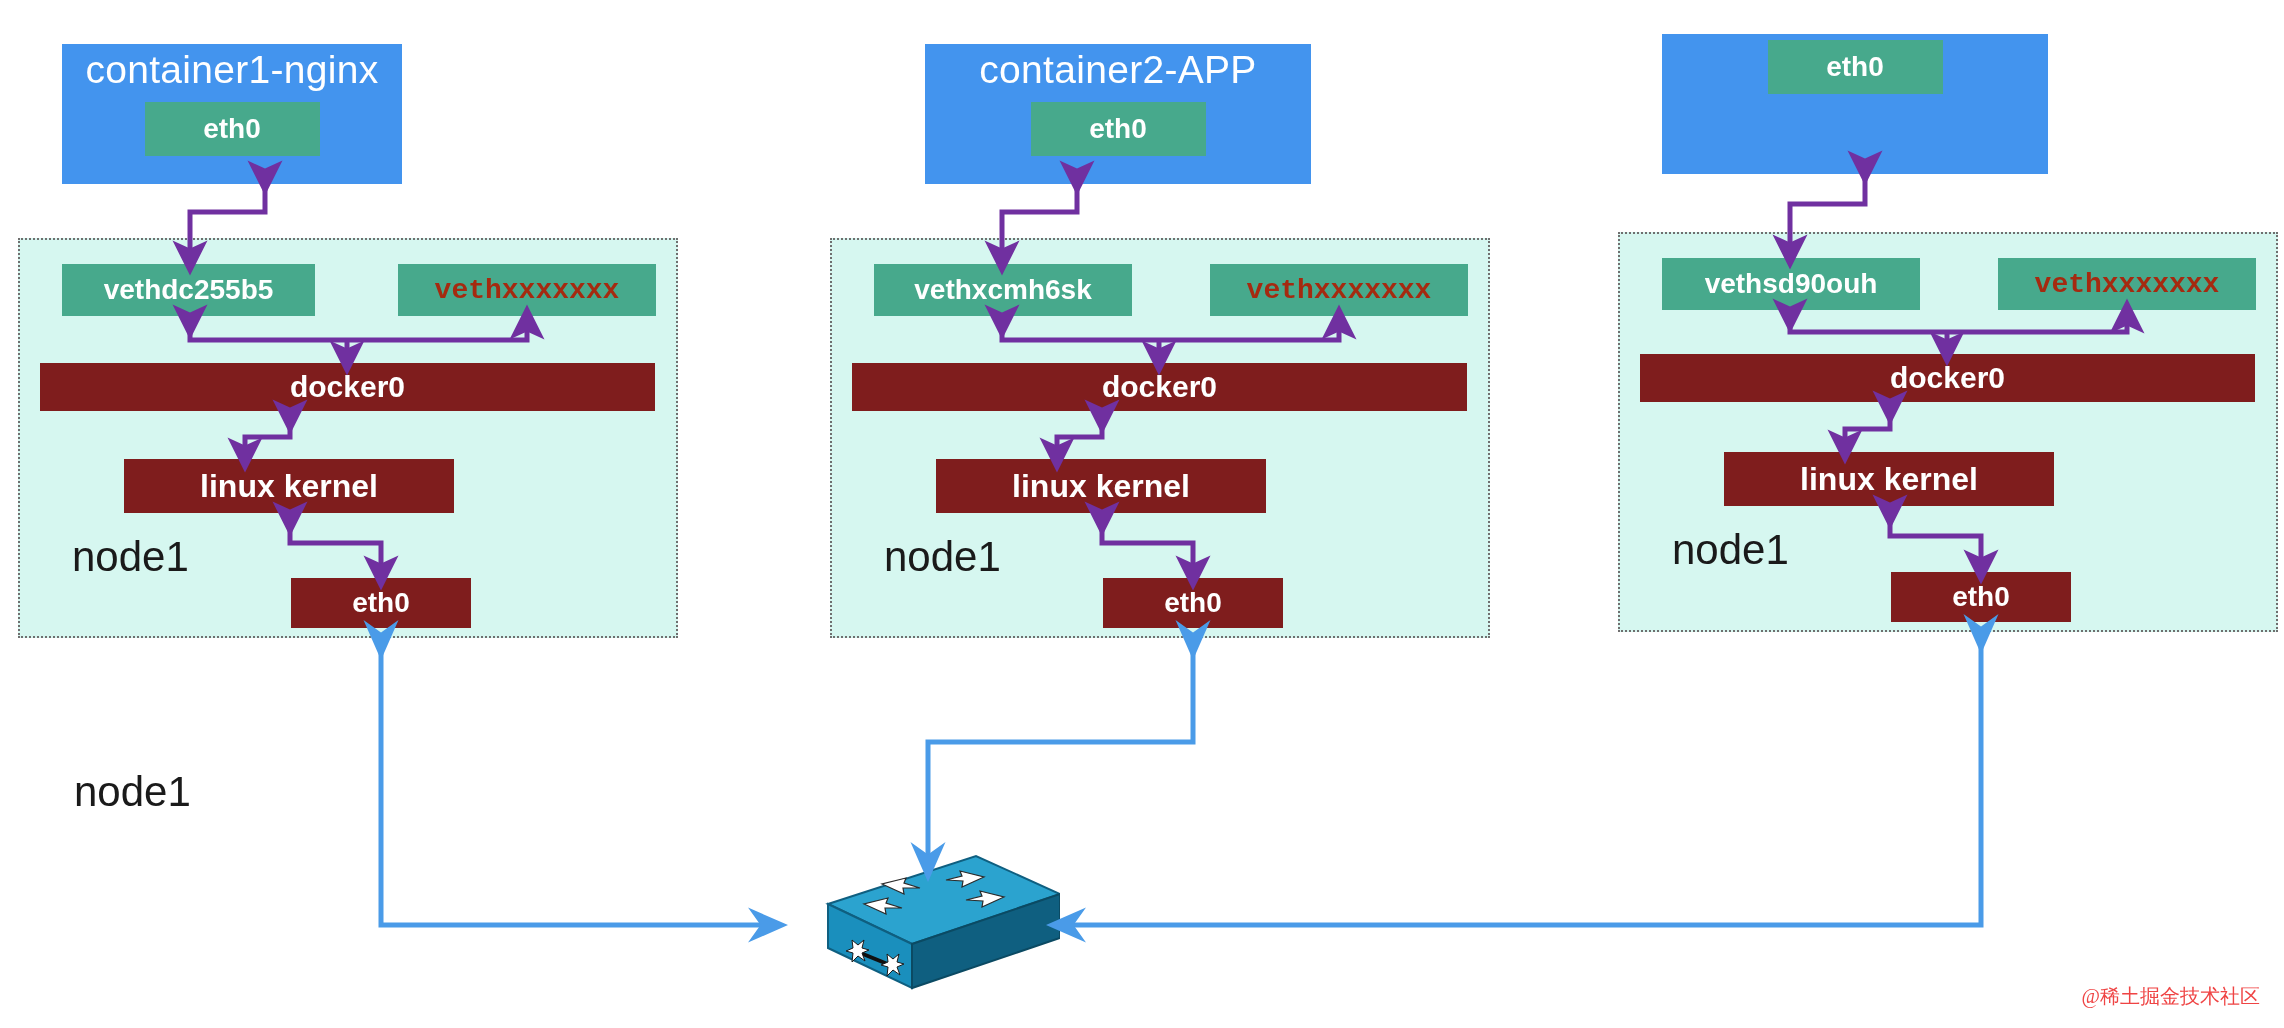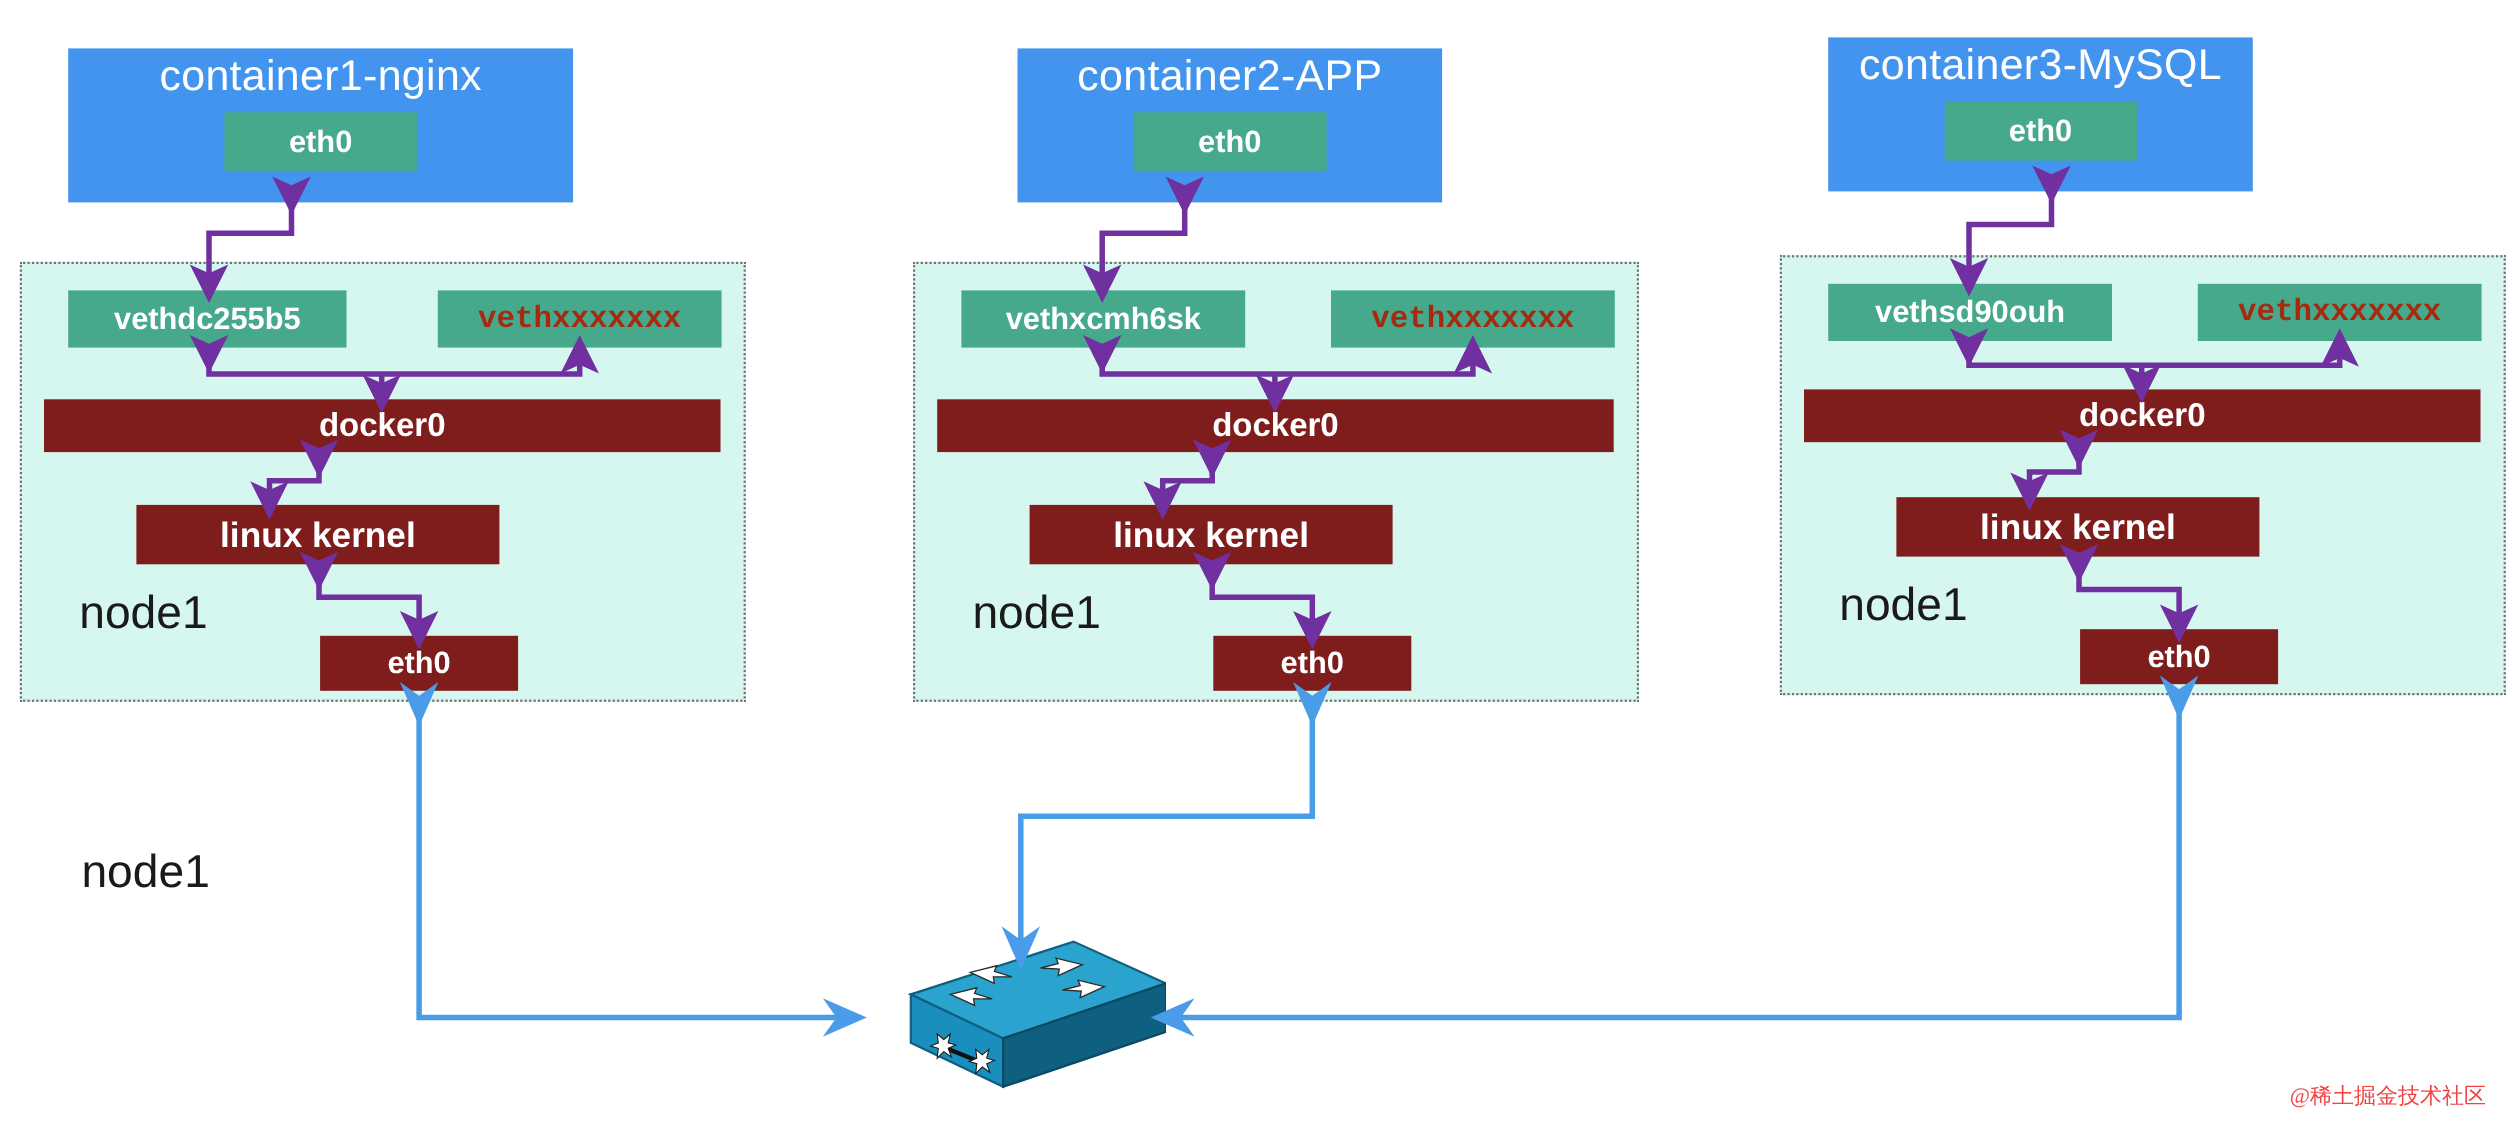--- a/index.html
+++ b/index.html
@@ -109,21 +109,21 @@
     white-space: nowrap;
     font-family: Liberation Serif, serif;
     text-align: center;
   }
 </style>
 </head>
 <body>
 
 <div id="canvas">
 
-  <div class="abs container-box" style="left:62px; top:44px; width:459px; height:140px;">
+  <div class="abs container-box" style="left:62px; top:44px; width:340px; height:140px;">
     <div class="container-title">container1-nginx</div>
     <div class="eth-chip" style="width:175px; height:54px; margin-top:6px;">eth0</div>
   </div>
 
   <div class="abs node-box" style="left:18px; top:238px; width:660px; height:400px;">
     <div class="abs node-label" style="left:28px; top:530px;">node1</div>
   </div>
 
   <div class="abs veth-chip" style="left:62px; top:264px; width:253px; height:52px;">vethdc255b5</div>
   <div class="abs veth-chip ghost" style="left:398px; top:264px; width:258px; height:52px;">vethxxxxxxx</div>
@@ -148,21 +148,20 @@
 
   <div class="abs blue-bar" style="left:852px; top:363px; width:615px; height:48px;">docker0</div>
 
   <div class="abs blue-bar kernel" style="left:936px; top:459px; width:330px; height:54px;">linux kernel</div>
 
   <div class="abs blue-bar host-eth" style="left:1103px; top:578px; width:180px; height:50px;">eth0</div>
 
   <div class="abs node-label" style="left:858px; top:535px;">node1</div>
 
   <div class="abs container-box" style="left:1662px; top:34px; width:386px; height:140px;">
-    <div class="container-title">container3-MySQL</div>
     <div class="eth-chip" style="width:175px; height:54px; margin-top:6px;">eth0</div>
   </div>
 
   <div class="abs node-box" style="left:1618px; top:232px; width:660px; height:400px;"></div>
 
   <div class="abs veth-chip" style="left:1662px; top:258px; width:258px; height:52px;">vethsd90ouh</div>
   <div class="abs veth-chip ghost" style="left:1998px; top:258px; width:258px; height:52px;">vethxxxxxxx</div>
 
   <div class="abs blue-bar" style="left:1640px; top:354px; width:615px; height:48px;">docker0</div>
 

